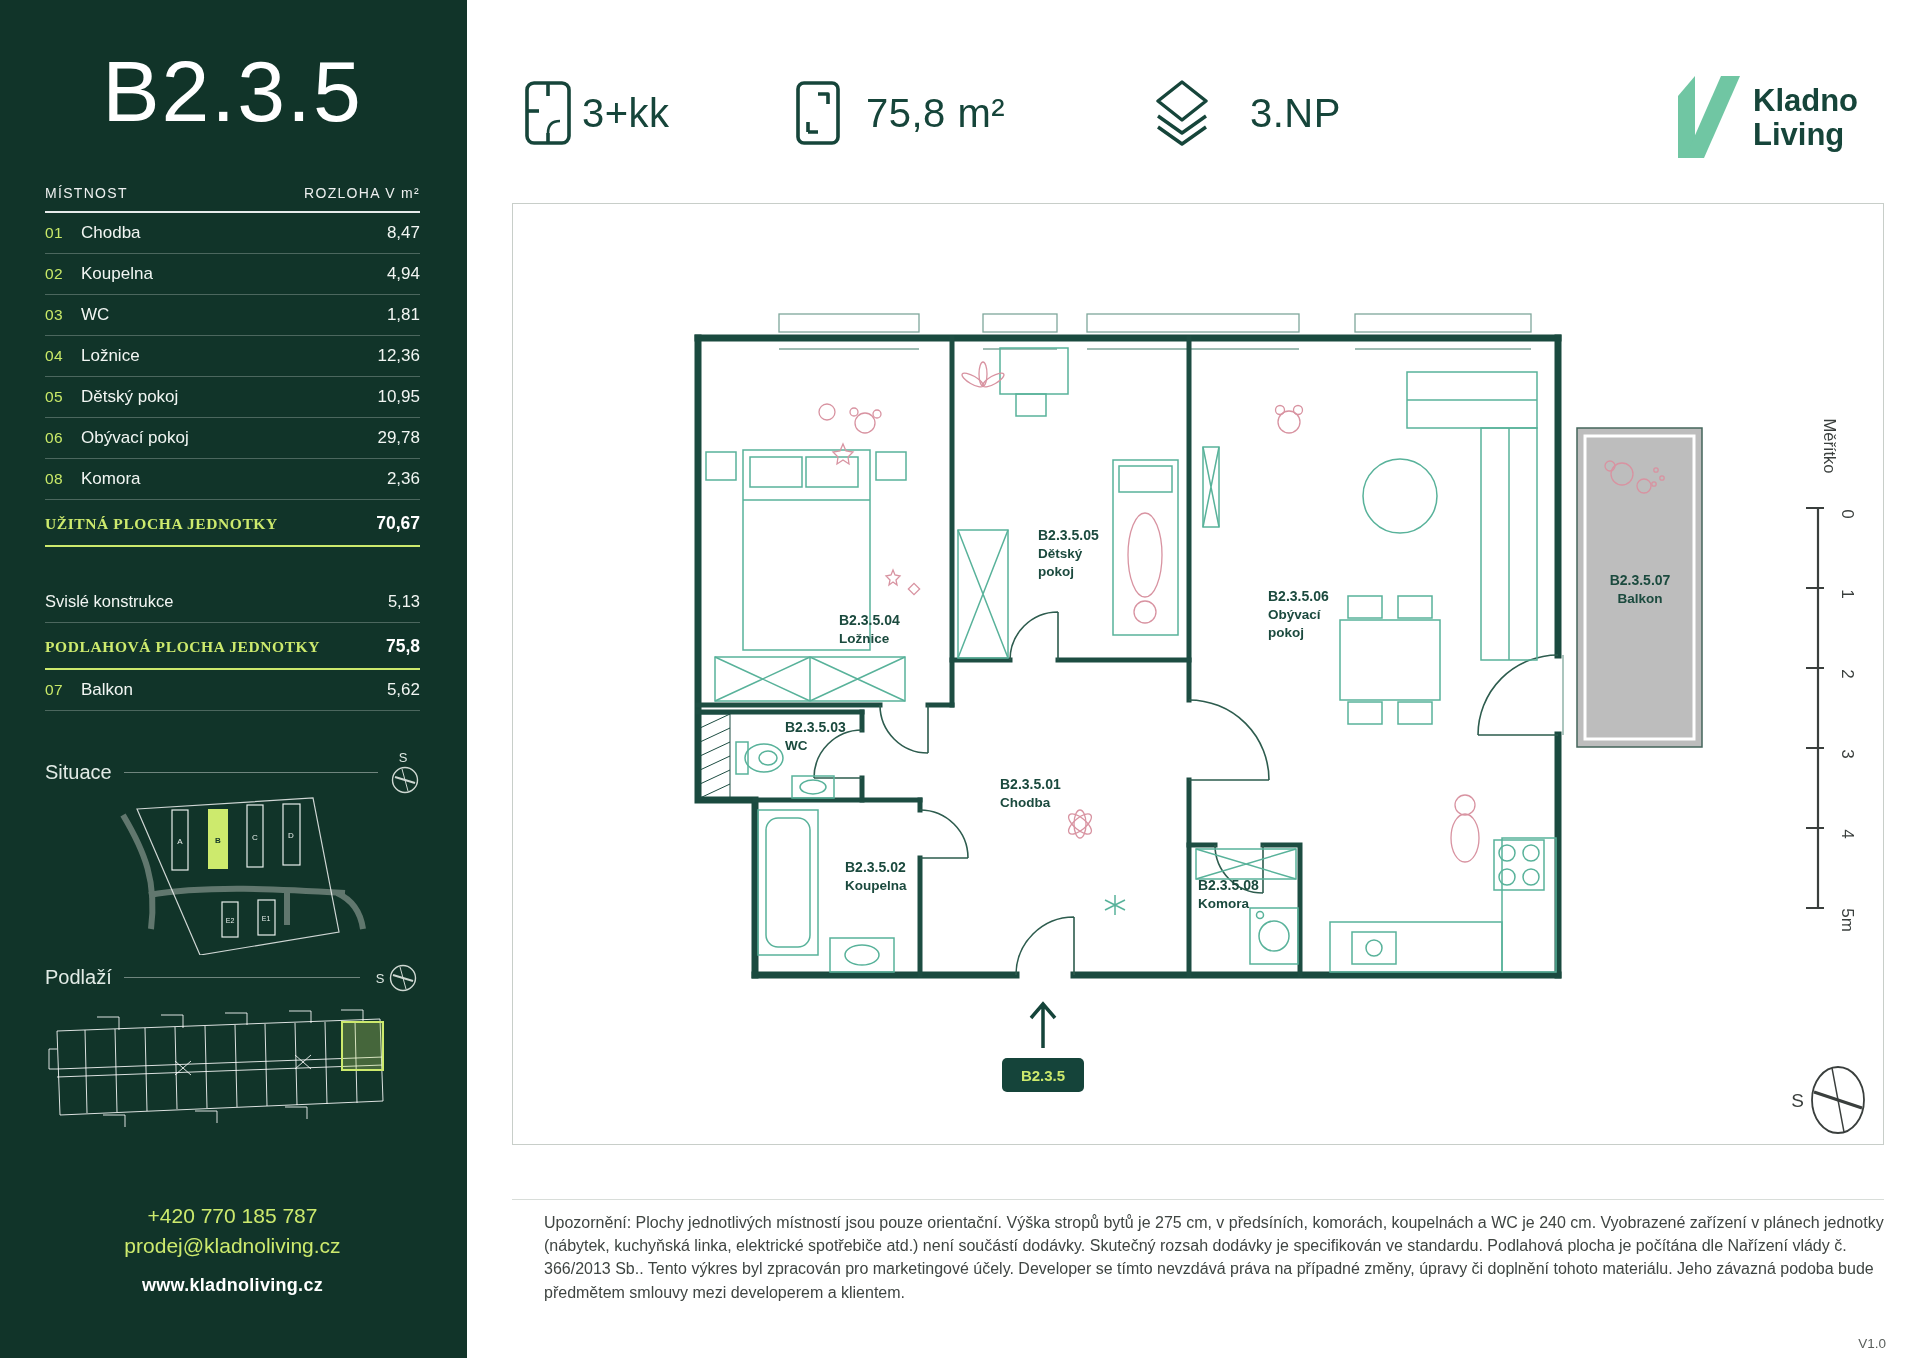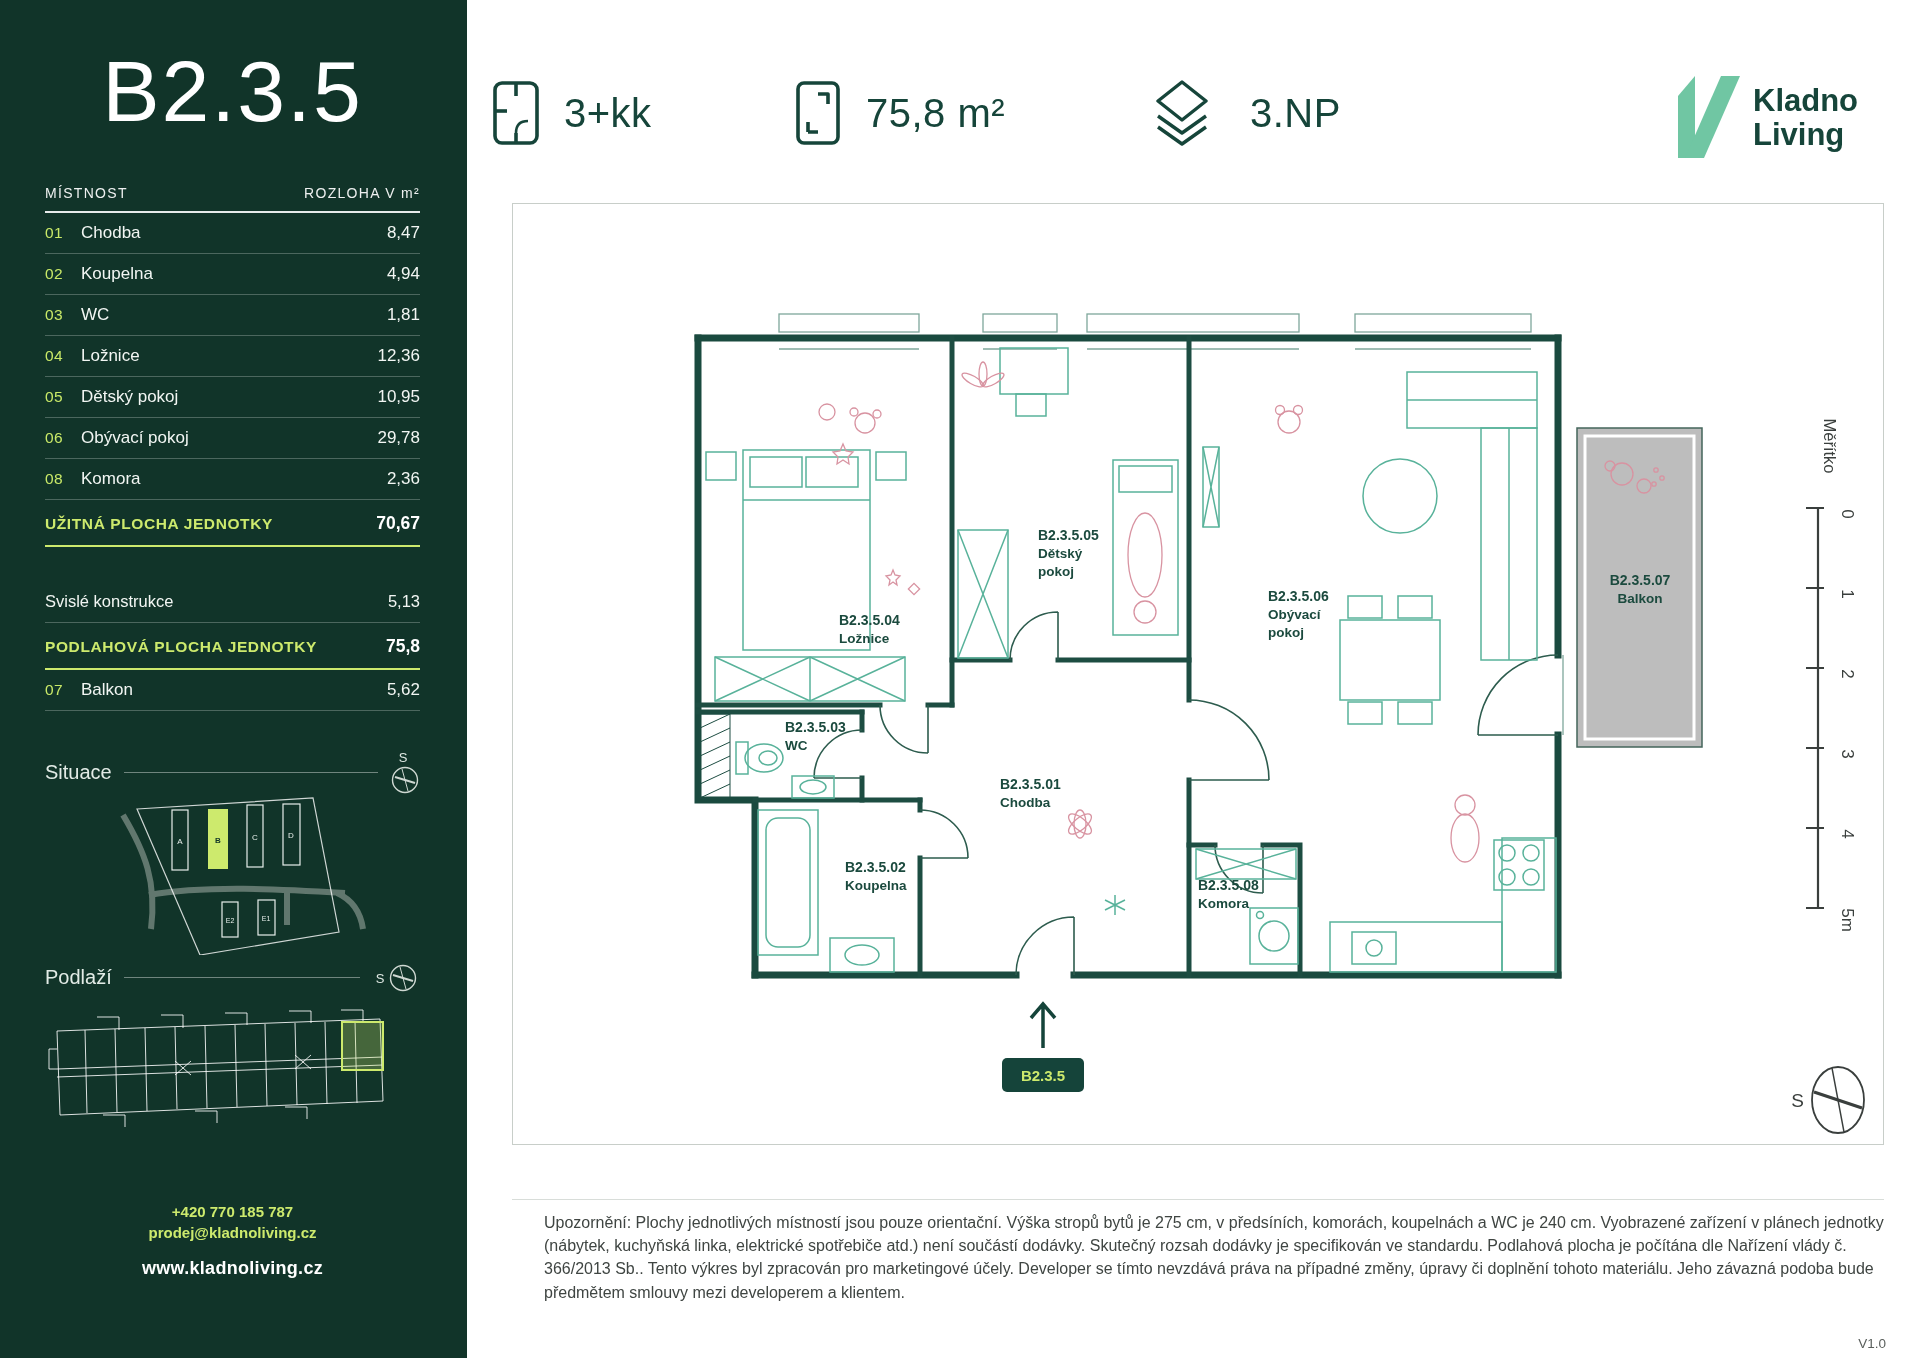--- a/index.html
+++ b/index.html
@@ -12,32 +12,32 @@
               letter-spacing:2px;color:#ffffff;line-height:1.1;}
   .tbl{margin-top:46px;}
   .tbl-head{display:flex;justify-content:space-between;font-size:14px;letter-spacing:1.3px;
             color:rgba(255,255,255,.93);padding-bottom:10px;border-bottom:2px solid rgba(255,255,255,.9);}
   .t-row{display:flex;align-items:baseline;padding:10px 0;border-bottom:1px solid rgba(255,255,255,.25);
          font-size:17px;color:#f2f6f3;}
   .t-num{color:#c9e968;font-weight:400;width:36px;font-size:15.5px;letter-spacing:.5px;}
   .t-name{flex:1;}
   .t-area{margin-left:auto;}
   .t-total{display:flex;align-items:baseline;padding:13px 0 11px;border-bottom:2.5px solid #cdea6d;}
-  .t-total .lbl{color:#cdea6d;font-weight:700;font-size:15.5px;letter-spacing:.6px;flex:1;}
+  .t-total .lbl{color:#cdea6d;font-weight:700;font-size:15.5px;letter-spacing:.6px;flex:1;font-family:Liberation Serif, serif;}
   .t-total .val{color:#fff;font-weight:700;font-size:17.5px;}
   .t-plain{display:flex;align-items:baseline;padding:11px 0;font-size:16.5px;
            border-bottom:1px solid rgba(255,255,255,.25);color:#f2f6f3;}
   .gap34{height:34px;}
   .sec-row{display:flex;align-items:center;margin-top:38px;}
   .sec-row.podlazi{margin-top:8px;}
   .sec-label{font-size:20px;color:#e2ebe6;}
   .sec-line{flex:1;height:1px;background:rgba(255,255,255,.4);margin:0 12px;}
   .mapsvg,.stripsvg{display:block;}
   .contact{margin-top:70px;text-align:center;}
-  .contact .c1{color:#cdea6d;font-weight:700;font-size:15px;line-height:1.45;}
+  .contact .c1{color:#cdea6d;font-weight:400;font-size:21px;line-height:1.45;}
   .contact .c2{color:#ffffff;font-weight:700;font-size:18px;margin-top:14px;letter-spacing:.3px;}
   
   .hdr-item{position:absolute;display:flex;align-items:center;color:#16453a;}
   .hdr-item .txt{font-size:40px;font-weight:500;letter-spacing:.5px;white-space:nowrap;}
   .logo{position:absolute;left:1676px;top:74px;display:flex;align-items:center;}
   .logo-text{margin-left:13px;font-size:31px;font-weight:700;color:#16453a;line-height:1.1;margin-top:4px;}
   
   .plan-svg{position:absolute;left:467px;top:160px;width:1453px;height:1000px;}
   .foot-sep{position:absolute;left:512px;top:1199px;width:1372px;height:1px;background:#d8ddd9;}
   .disclaimer{position:absolute;left:512px;top:1211px;width:1352px;font-size:16px;line-height:1.45;
@@ -178,21 +178,21 @@
       <rect x="297" y="19" width="41" height="48" fill="rgba(205,234,109,.28)" stroke="#cdea6d" stroke-width="2"></rect>
     </svg>
 
     <div class="contact">
       <div class="c1">+420 770 185 787</div>
       <div class="c1">prodej@kladnoliving.cz</div>
       <div class="c2">www.kladnoliving.cz</div>
     </div>
   </div>
 
-  <div class="hdr-item" style="left:492px;top:80px;gap:23px;">
+  <div class="hdr-item" style="left:524px;top:80px;gap:9px;">
     <svg width="49" height="66" viewBox="0 0 49 66">
       <g fill="none" stroke="#16453a" stroke-width="3.6" stroke-linejoin="round">
         <rect x="3" y="3" width="42" height="60" rx="7"></rect>
         <path d="M24,3 V16"></path>
           <path d="M3,31 H15"></path>
           <path d="M24,63 V53"></path>
         <path d="M24,53 Q24,41 36,41" stroke-width="2.6"></path>
       </g>
     </svg>
     <span class="txt">3+kk</span>

